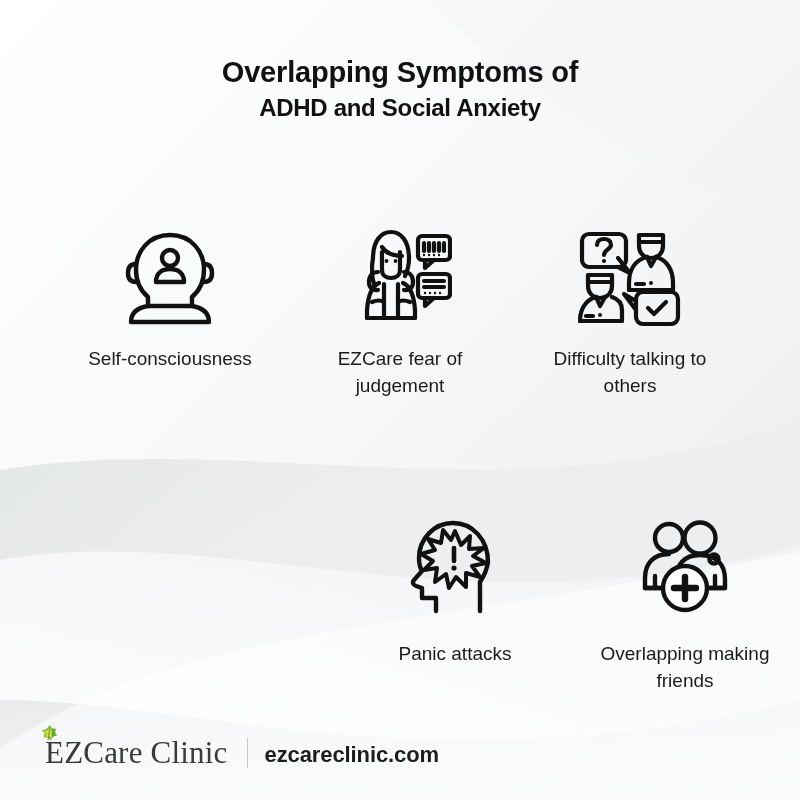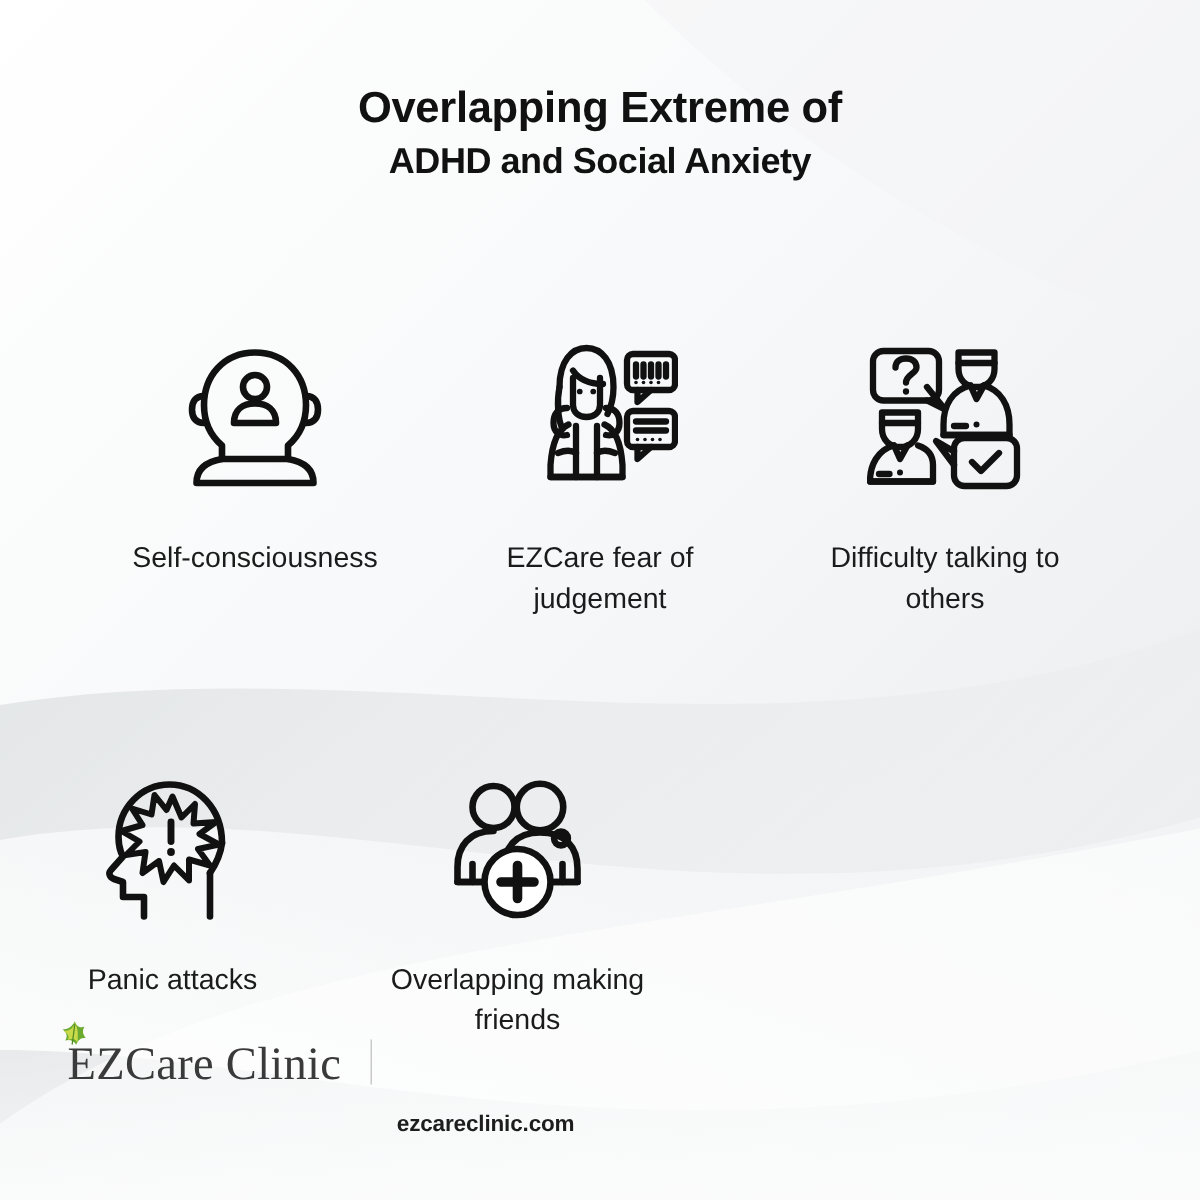--- a/index.html
+++ b/index.html
@@ -61,54 +61,54 @@
   .row-top {
     left: 0;
     top: 222px;
     width: 800px;
     justify-content: center;
   }
   .row-bottom {
     left: 0;
     top: 515px;
     width: 800px;
-    justify-content: flex-start;
+    justify-content: flex-end;
   }
   .row-top .cell { width: 230px; }
   .row-bottom .cell { width: 230px; }
 
   .cell {
     display: flex;
     flex-direction: column;
     align-items: center;
   }
   .icon-wrap {
     height: 112px;
     display: flex;
     align-items: center;
     justify-content: center;
   }
   .row-bottom .icon-wrap { height: 104px; }
   .cell-label {
-    margin-top: 26px;
+    margin-top: 12px;
     font-size: 19px;
     color: #1b1b1b;
     text-align: center;
     line-height: 1.42;
     max-width: 180px;
   }
   .row-bottom .cell-label { margin-top: 22px; }
 
   
   .footer {
     position: absolute;
     left: 38px;
-    bottom: 42px;
-    display: flex;
-    align-items: flex-start;
+    bottom: 32px;
+    display: flex;
+    align-items: flex-end;
   }
   .brand {
     position: relative;
     display: flex;
     align-items: flex-end;
   }
   .leaf {
     position: absolute;
     left: 0px;
     top: -14px;
@@ -123,21 +123,21 @@
     padding-left: 7px;
     line-height: 1;
   }
   .divider {
     width: 1px;
     height: 30px;
     background: #c9c9c9;
     margin: 0 17px 0 19px;
   }
   .site-url {
-    font-size: 15px;
+    font-size: 22px;
     font-weight: bold;
     color: #1d1d1d;
     letter-spacing: -0.1px;
     margin-top: 48px;
   }
 </style>
 </head>
 <body>
 
 <div id="canvas">
@@ -164,21 +164,21 @@
     </defs>
     <rect x="0" y="0" width="800" height="800" fill="url(#gBase)"></rect>
     <path d="M0,470 C250,430 520,520 800,420 L800,800 L0,800 Z" fill="url(#gBand1)"></path>
     <path d="M0,560 C230,520 470,640 800,545 L800,800 L0,800 Z" fill="url(#gBand2)"></path>
     <path d="M0,700 C200,700 420,790 800,700 L800,800 L0,800 Z" fill="url(#gBand3)"></path>
     <path d="M-60,800 C120,620 380,640 860,540 L860,800 Z" fill="#ffffff" opacity="0.55"></path>
     <path d="M430,0 L800,0 L800,230 C640,170 520,90 430,0 Z" fill="#f3f4f5" opacity="0.5"></path>
   </svg>
 
   <div class="title-block">
-    <span class="title-line-1">Overlapping Extreme of</span>
+    <span class="title-line-1">Overlapping Symptoms of</span>
     <span class="title-line-2">ADHD and Social Anxiety</span>
   </div>
 
   <div class="row row-top">
 
     <div class="cell">
       <div class="icon-wrap">
         <svg width="96" height="100" viewBox="0 0 96 100" fill="none" stroke="#111111" stroke-width="4.4" stroke-linecap="round" stroke-linejoin="round">
           <path d="M48 7 C69 7 82 23 82 42 C82 54 77 63 70 69 L70 78 L26 78 L26 69 C19 63 14 54 14 42 C14 23 27 7 48 7 Z"></path>
           <path d="M14 36 C8 36 6 40 6 45 C6 50 8 54 14 54"></path>

